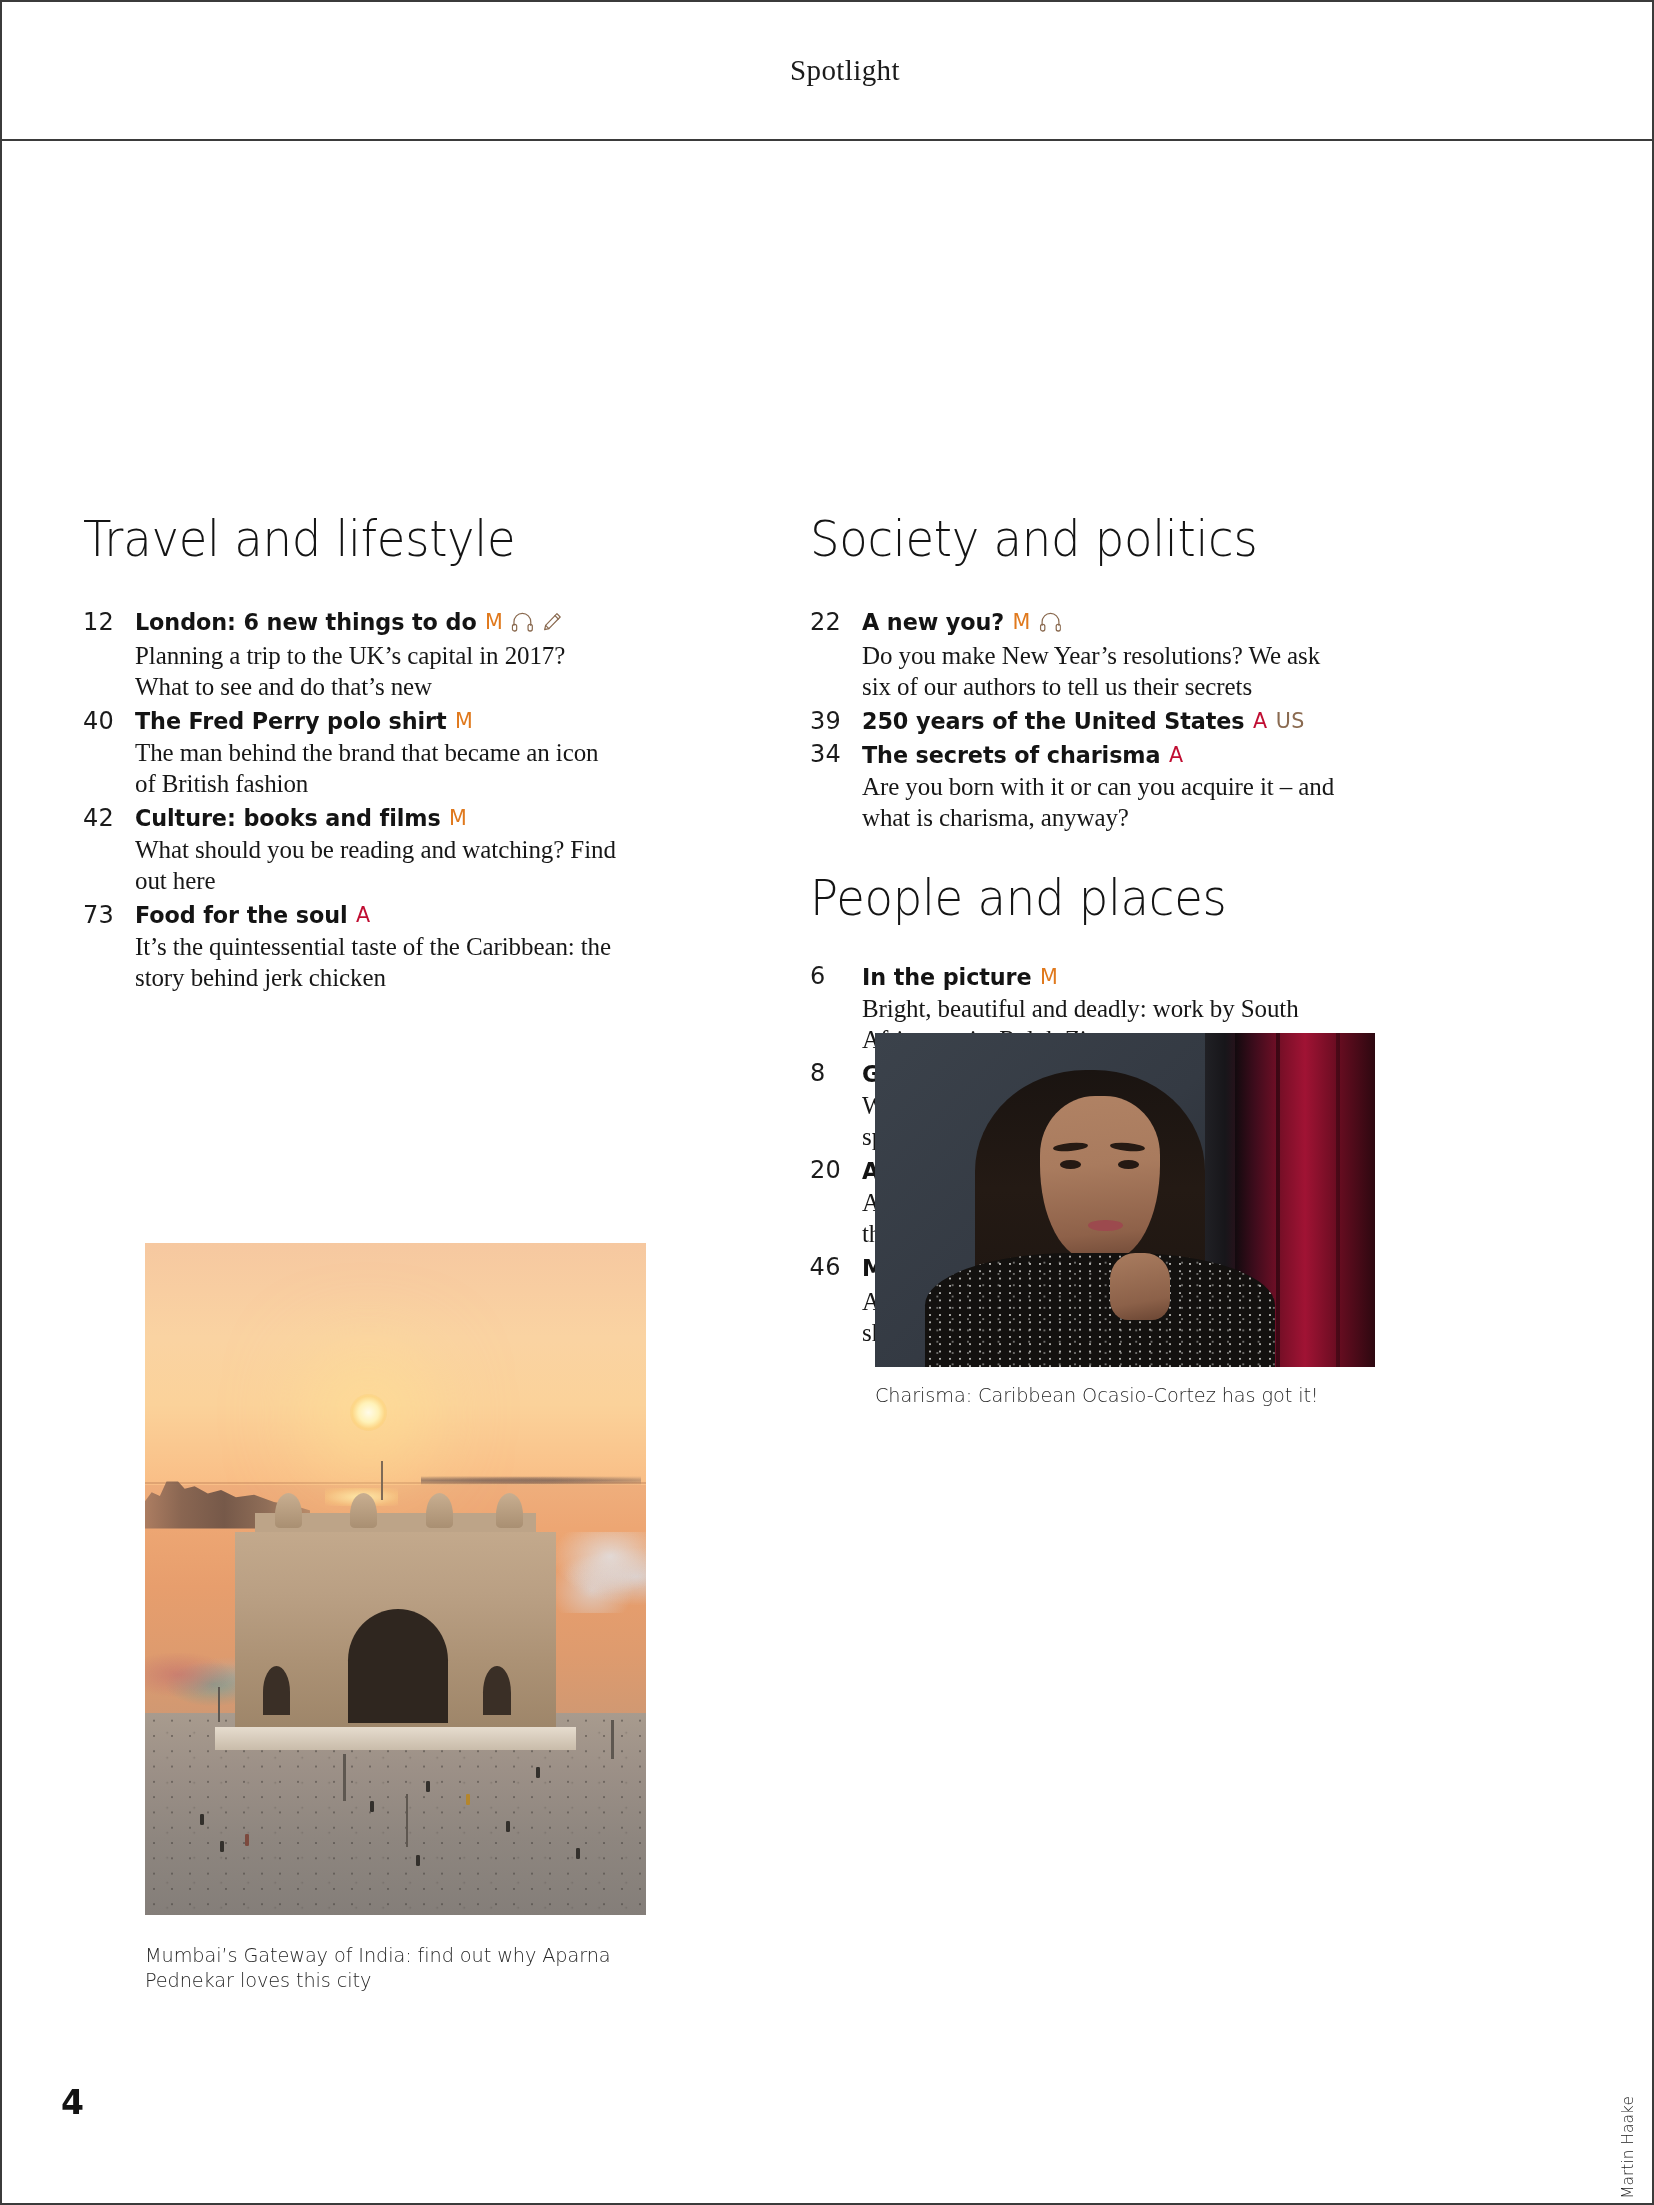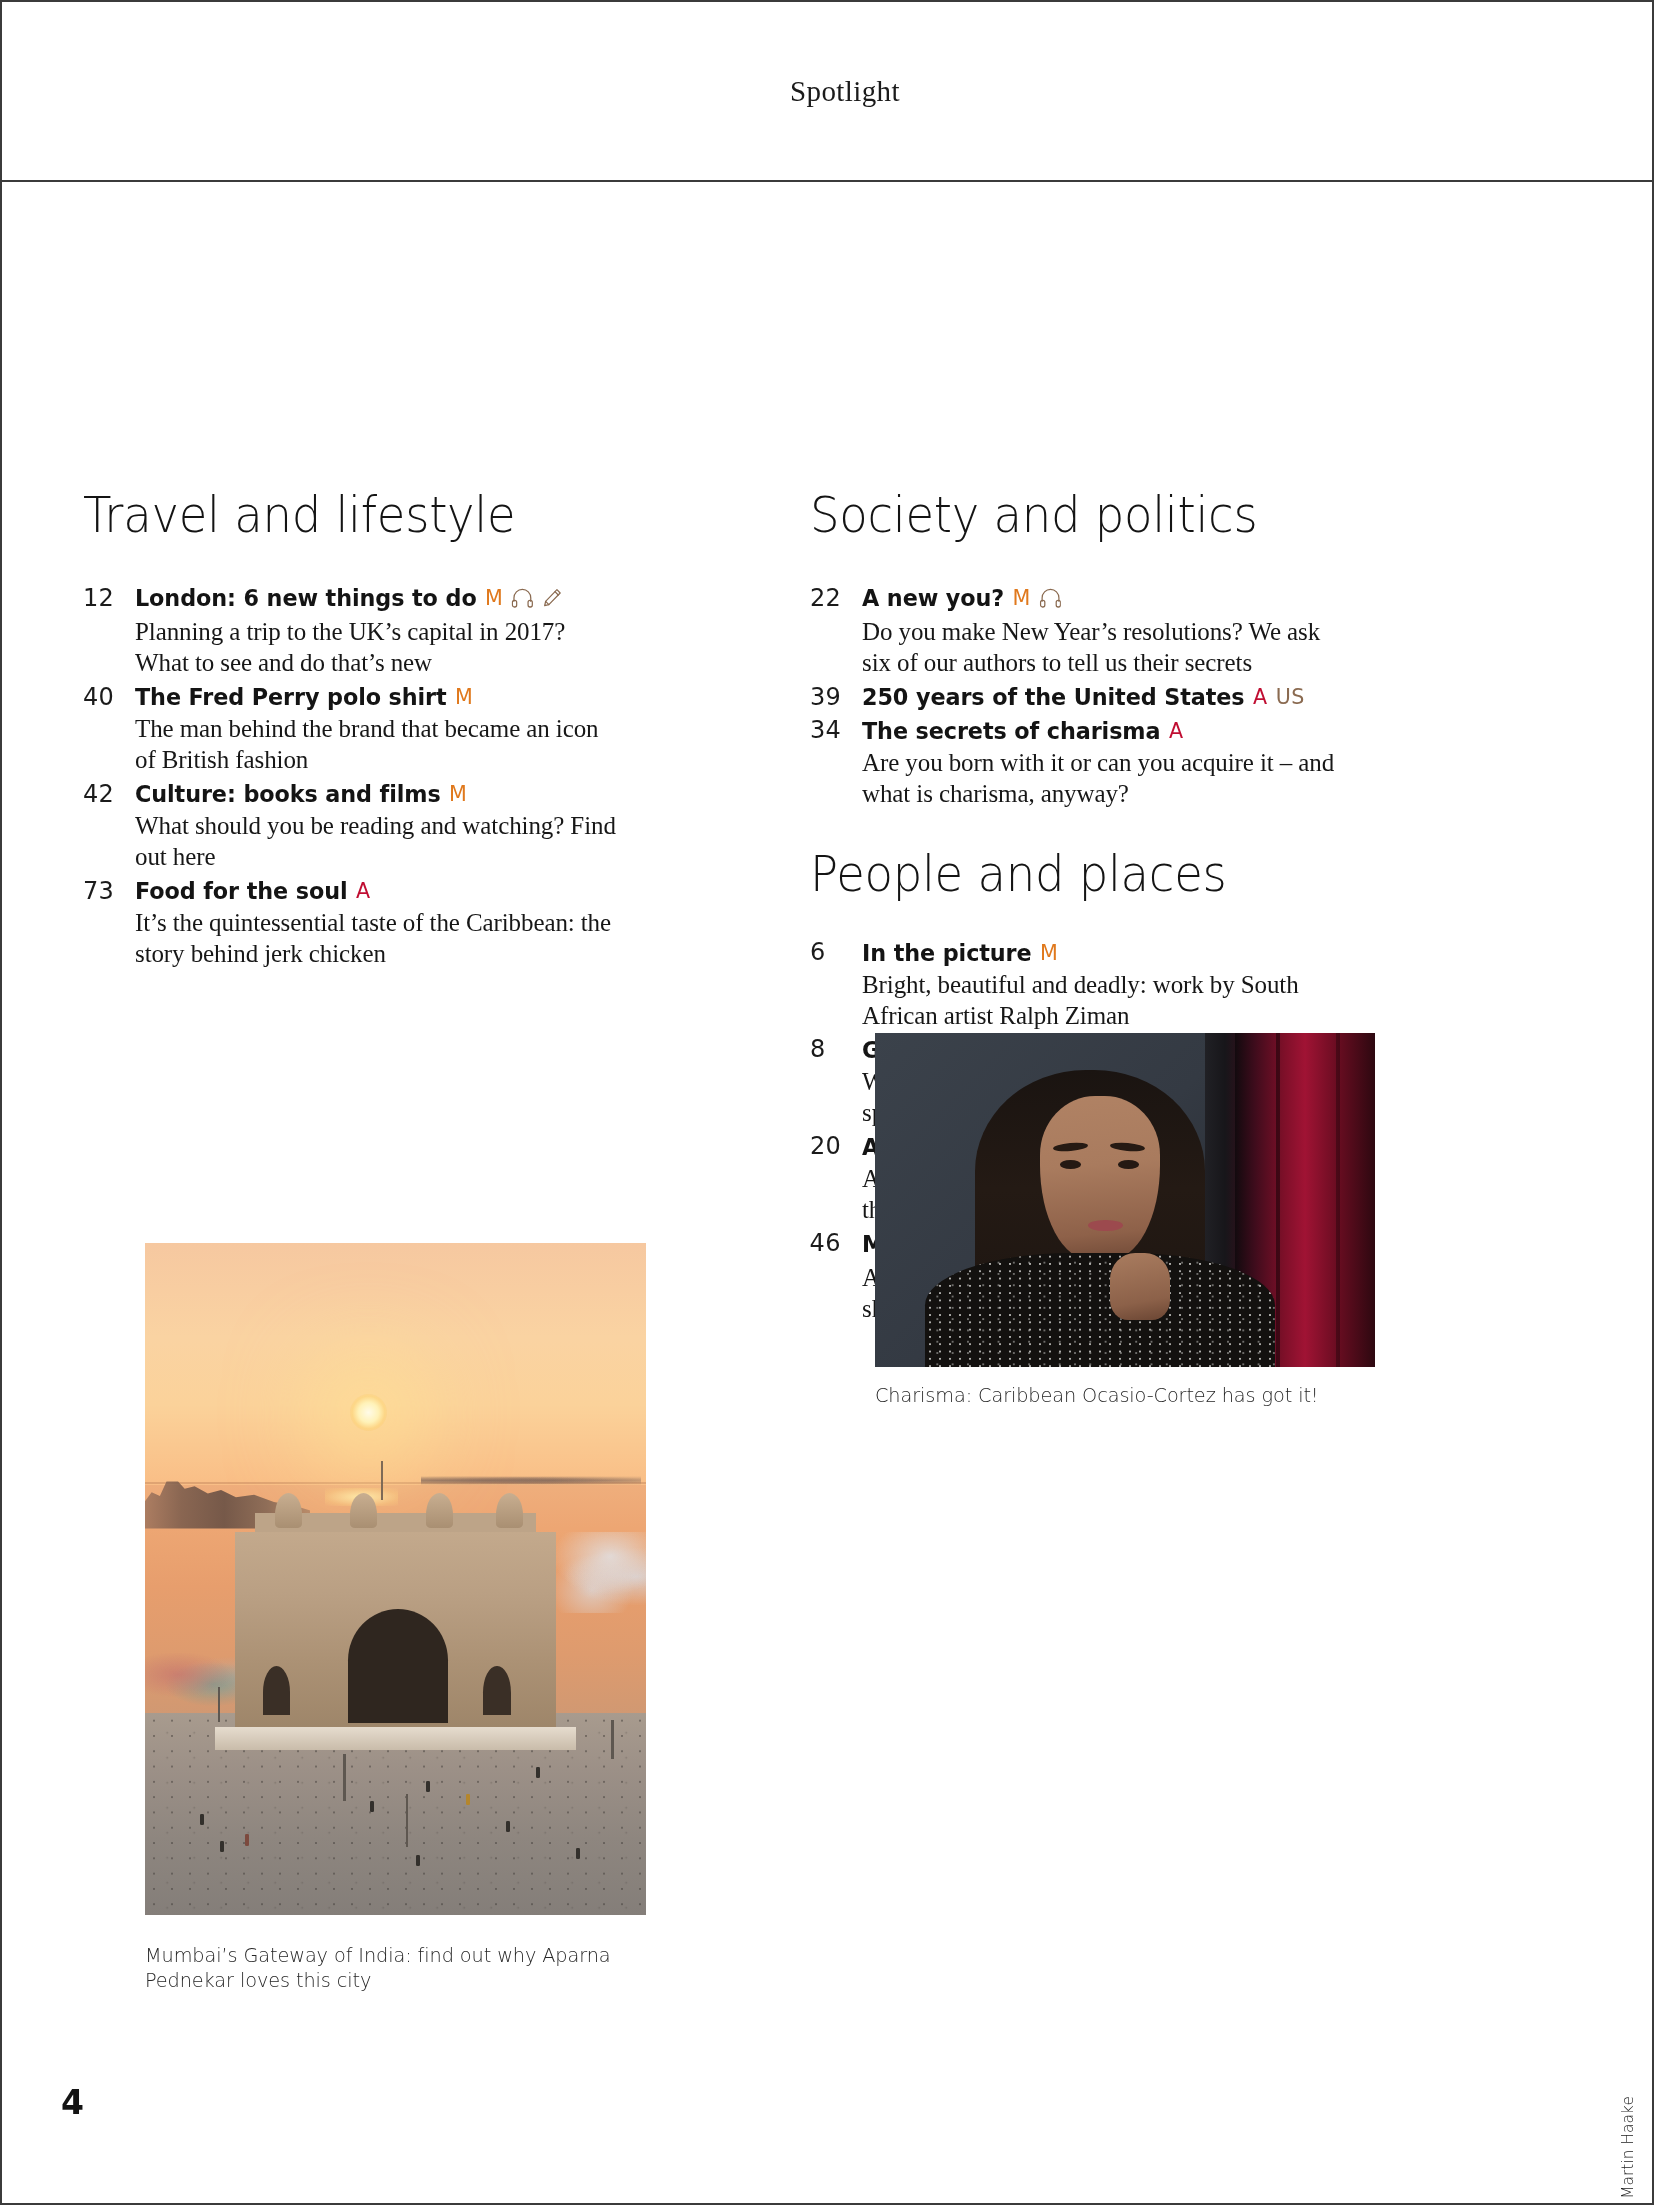--- a/index.html
+++ b/index.html
@@ -22,21 +22,21 @@
     box-sizing: border-box;
     border: 2px solid #3b3b3b;
     overflow: hidden;
   }
 
   
   .masthead {
     position: absolute;
     left: 0; top: 0;
     width: 100%;
-    height: 180px;
+    height: 139px;
     border-bottom: 2.7px solid #3b3b3b;
     box-sizing: border-box;
     display: flex;
     align-items: center;
     justify-content: center;
     padding-left: 36px;
   }
   .masthead-title {
     font-family: "Liberation Serif", serif;
     font-size: 29px;
@@ -64,21 +64,21 @@
     color: #141414;
     line-height: 1;
     transform: scaleX(0.93);
     transform-origin: left top;
     white-space: nowrap;
   }
 
   
   .col {
     position: absolute;
-    top: 489px;
+    top: 513px;
     width: 533px;
   }
   .col-left  { left: 81px; }
   .col-right { left: 808px; }
 
   .section-head {
     font-family: "DejaVu Sans", sans-serif;
     font-weight: 300;
     font-size: 49px;
     letter-spacing: -0.3px;

